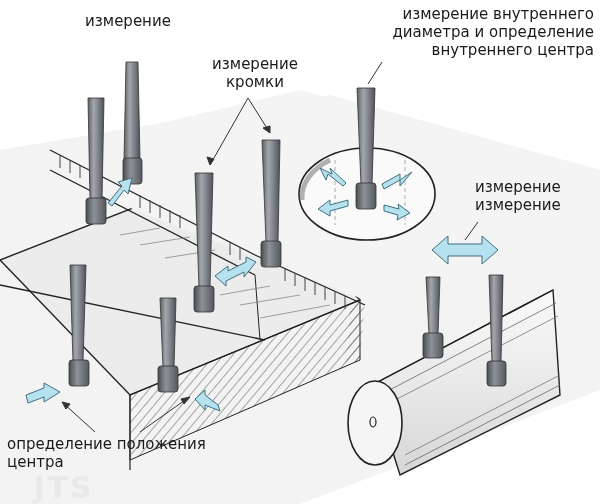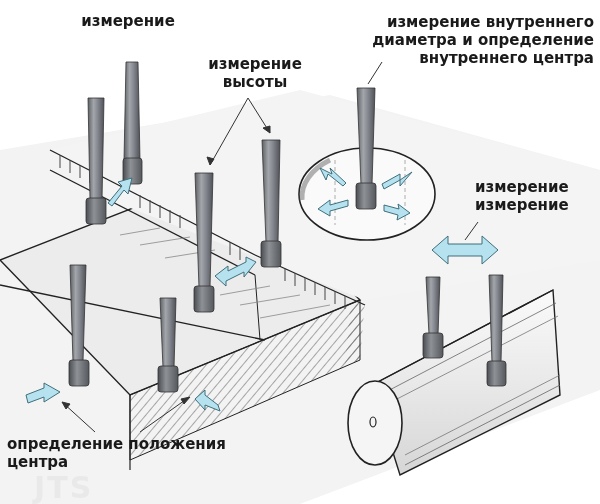--- a/index.html
+++ b/index.html
@@ -1,18 +1,18 @@
 <!DOCTYPE html>
 <html><head>
 <meta charset="utf-8">
 <style>
   html, body { margin: 0; padding: 0; background: #ffffff; }
   #stage { position: relative; width: 600px; height: 504px; overflow: hidden; background: #ffffff; font-family: "DejaVu Sans", sans-serif; }
   svg.art { position: absolute; left: 0; top: 0; }
-  .lbl { position: absolute; font-family: "DejaVu Sans", sans-serif; font-weight: bold; font-size: 15px; line-height: 18px; color: #1a1a1a; letter-spacing: 0px; }
+  .lbl { position: absolute; font-family: "DejaVu Sans", sans-serif; font-weight: normal; font-size: 15px; line-height: 18px; color: #1a1a1a; letter-spacing: 0px; }
   .lbl span { display: block; }
   .c { text-align: center; }
   .r { text-align: right; }
   .l { text-align: left; }
   .wm { position: absolute; left: 34px; top: 470px; font-family: "DejaVu Sans", sans-serif; font-weight: bold; font-size: 30px; color: #e9e9e9; letter-spacing: 2px; }
 </style>
 </head>
 <body>
 
 <div id="stage">
@@ -172,24 +172,24 @@
 </svg>
 
 <div class="wm">JTS</div>
 
 <div class="lbl c" style="left:68px; top:12px; width:120px;">
   <span>измерение</span>
 </div>
 
 <div class="lbl c" style="left:200px; top:55px; width:110px;">
   <span>измерение</span>
-  <span>высоты</span>
-</div>
-
-<div class="lbl r" style="left:370px; top:13px; width:224px;">
+  <span>кромки</span>
+</div>
+
+<div class="lbl r" style="left:370px; top:5px; width:224px;">
   <span>измерение внутреннего</span>
   <span>диаметра и определение</span>
   <span>внутреннего центра</span>
 </div>
 
 <div class="lbl l" style="left:475px; top:178px; width:120px;">
   <span>измерение</span>
   <span>измерение</span>
 </div>
 

